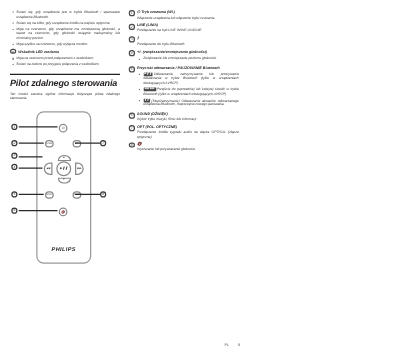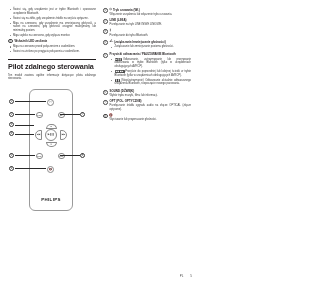--- a/index.html
+++ b/index.html
@@ -13,20 +13,21 @@
   .page {
     position: relative;
     width: 200px; height: 283px;
     background: #fff;
     padding: 8px 8px 0 8px;
   }
   .cols {
     display: flex;
     gap: 7px;
     height: 262px;
+    font-style: italic;
   }
   .col { width: 88px; position: relative; }
 
   
   .blk { margin-bottom: 3.2px; }
   .bullets { list-style: none; }
   .bullets li {
     position: relative;
     padding-left: 5px;
     font-size: 2.7px;

